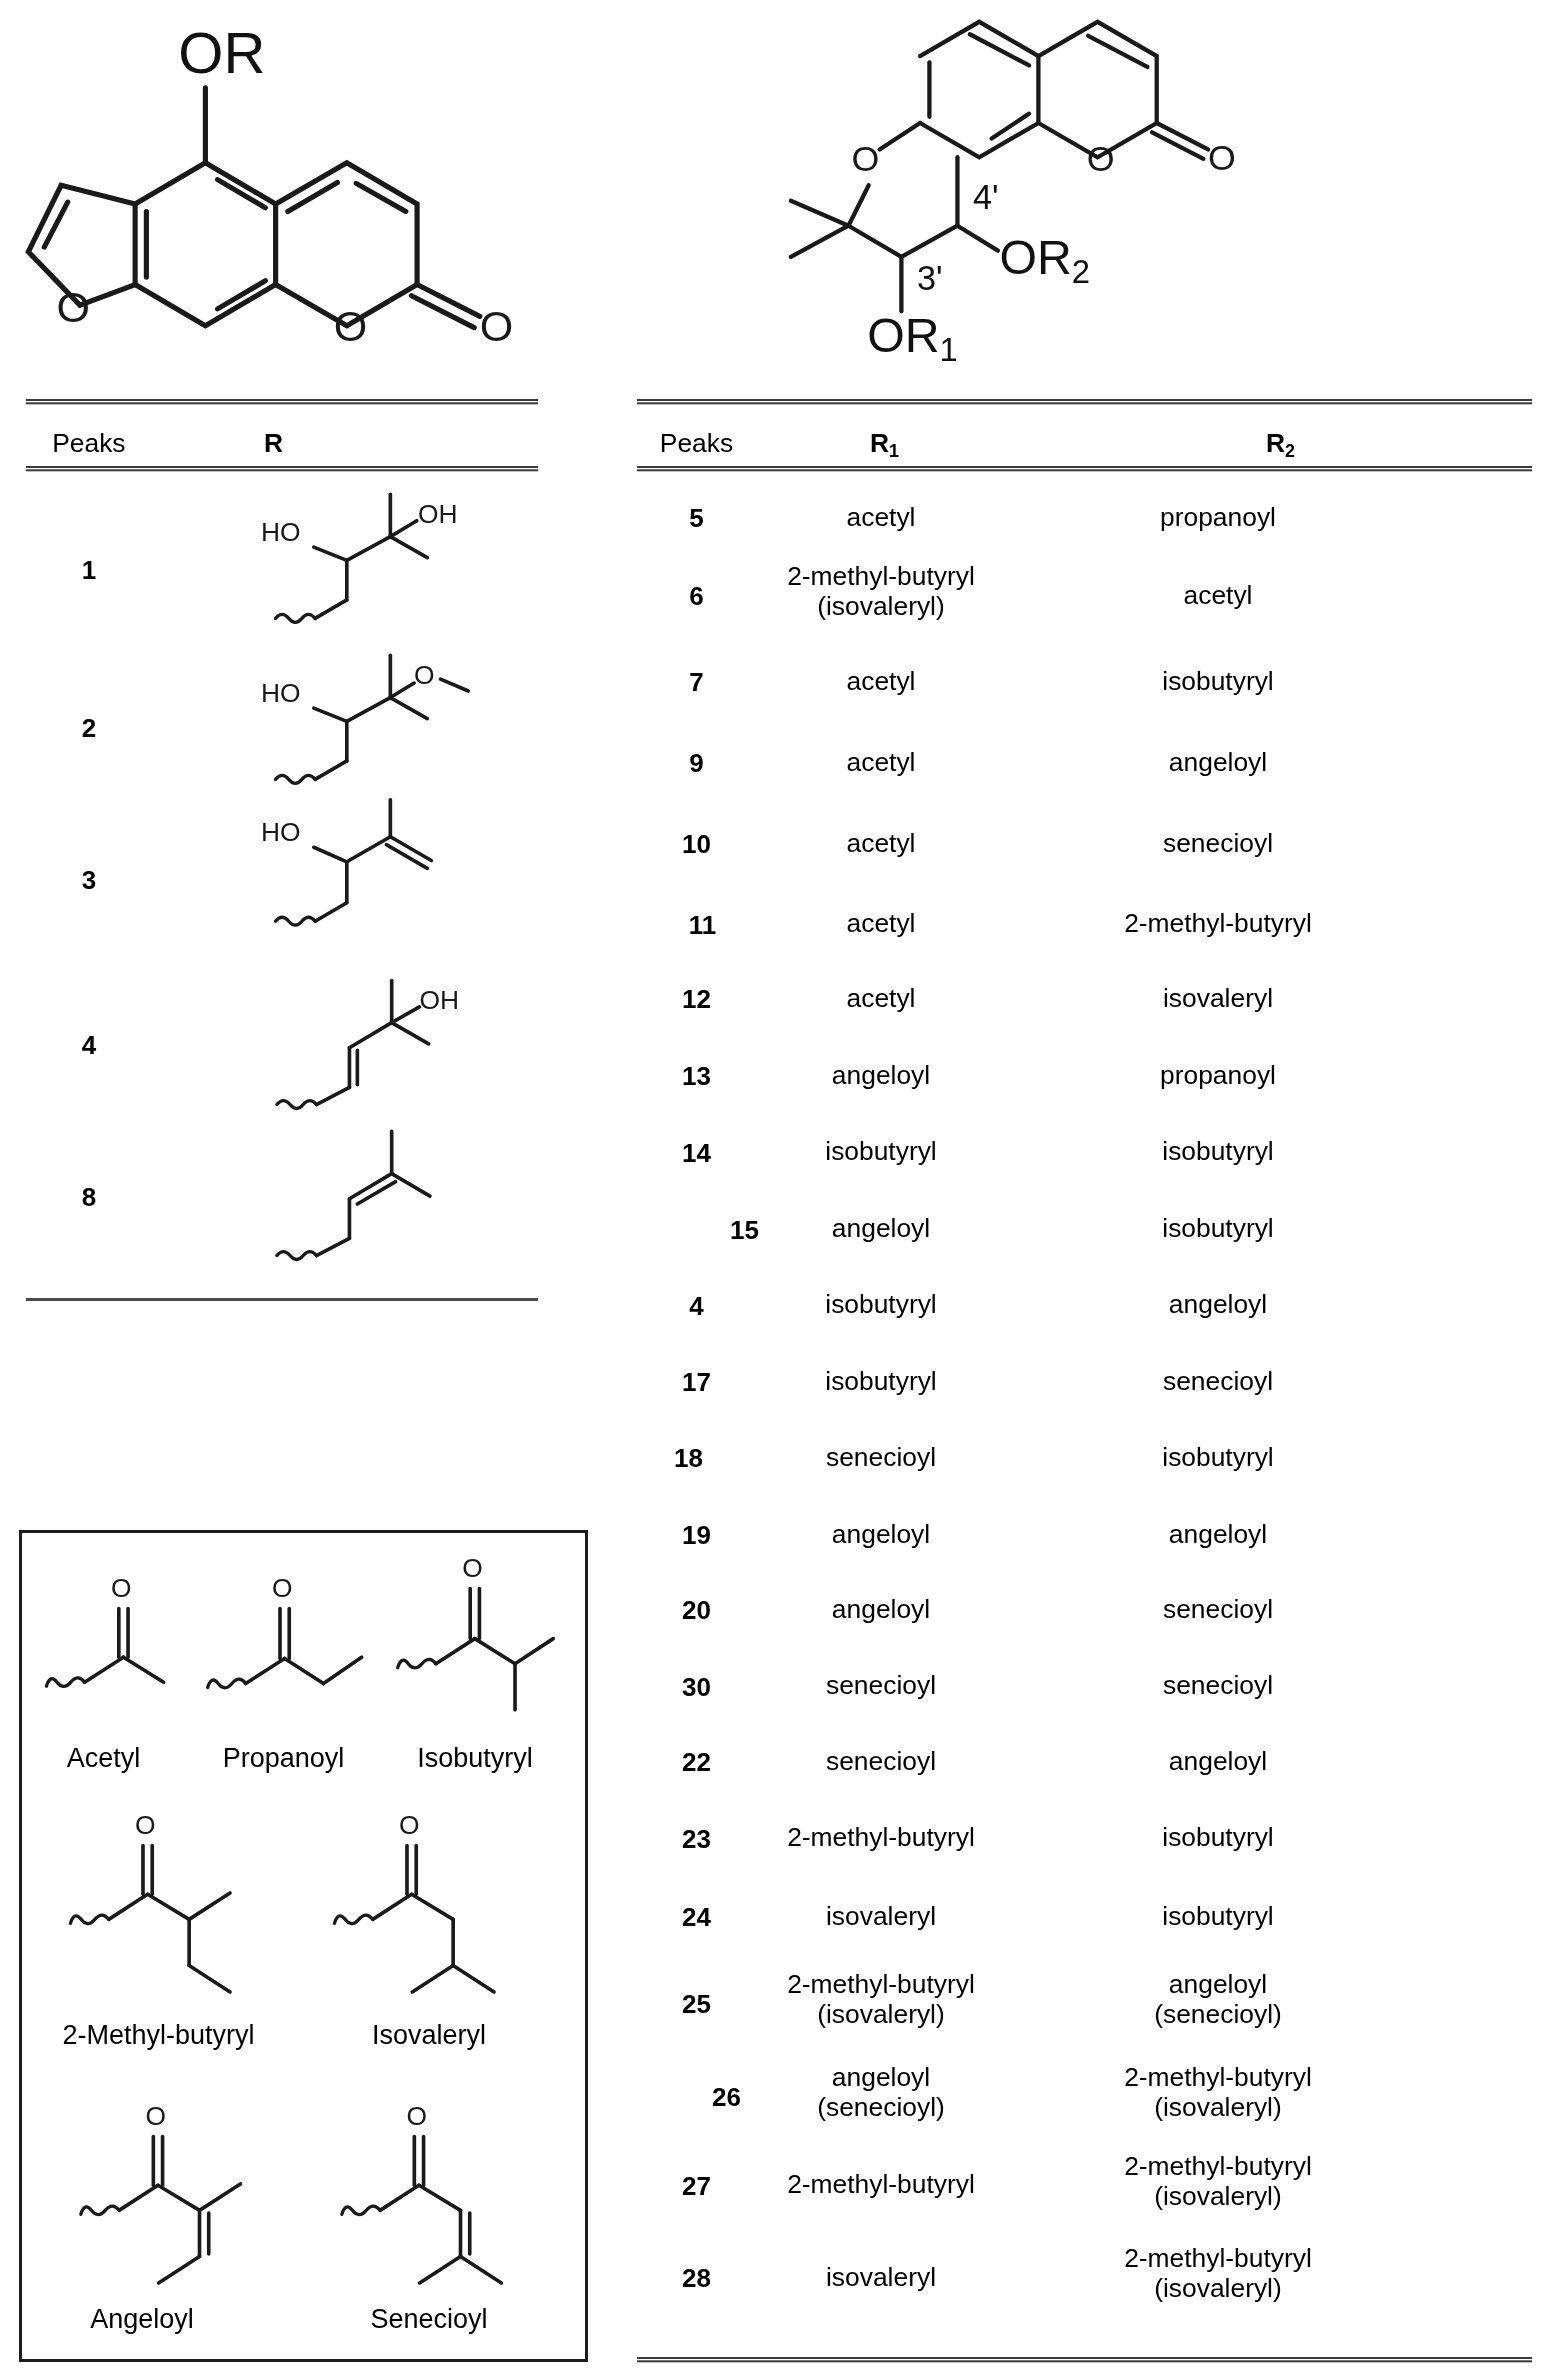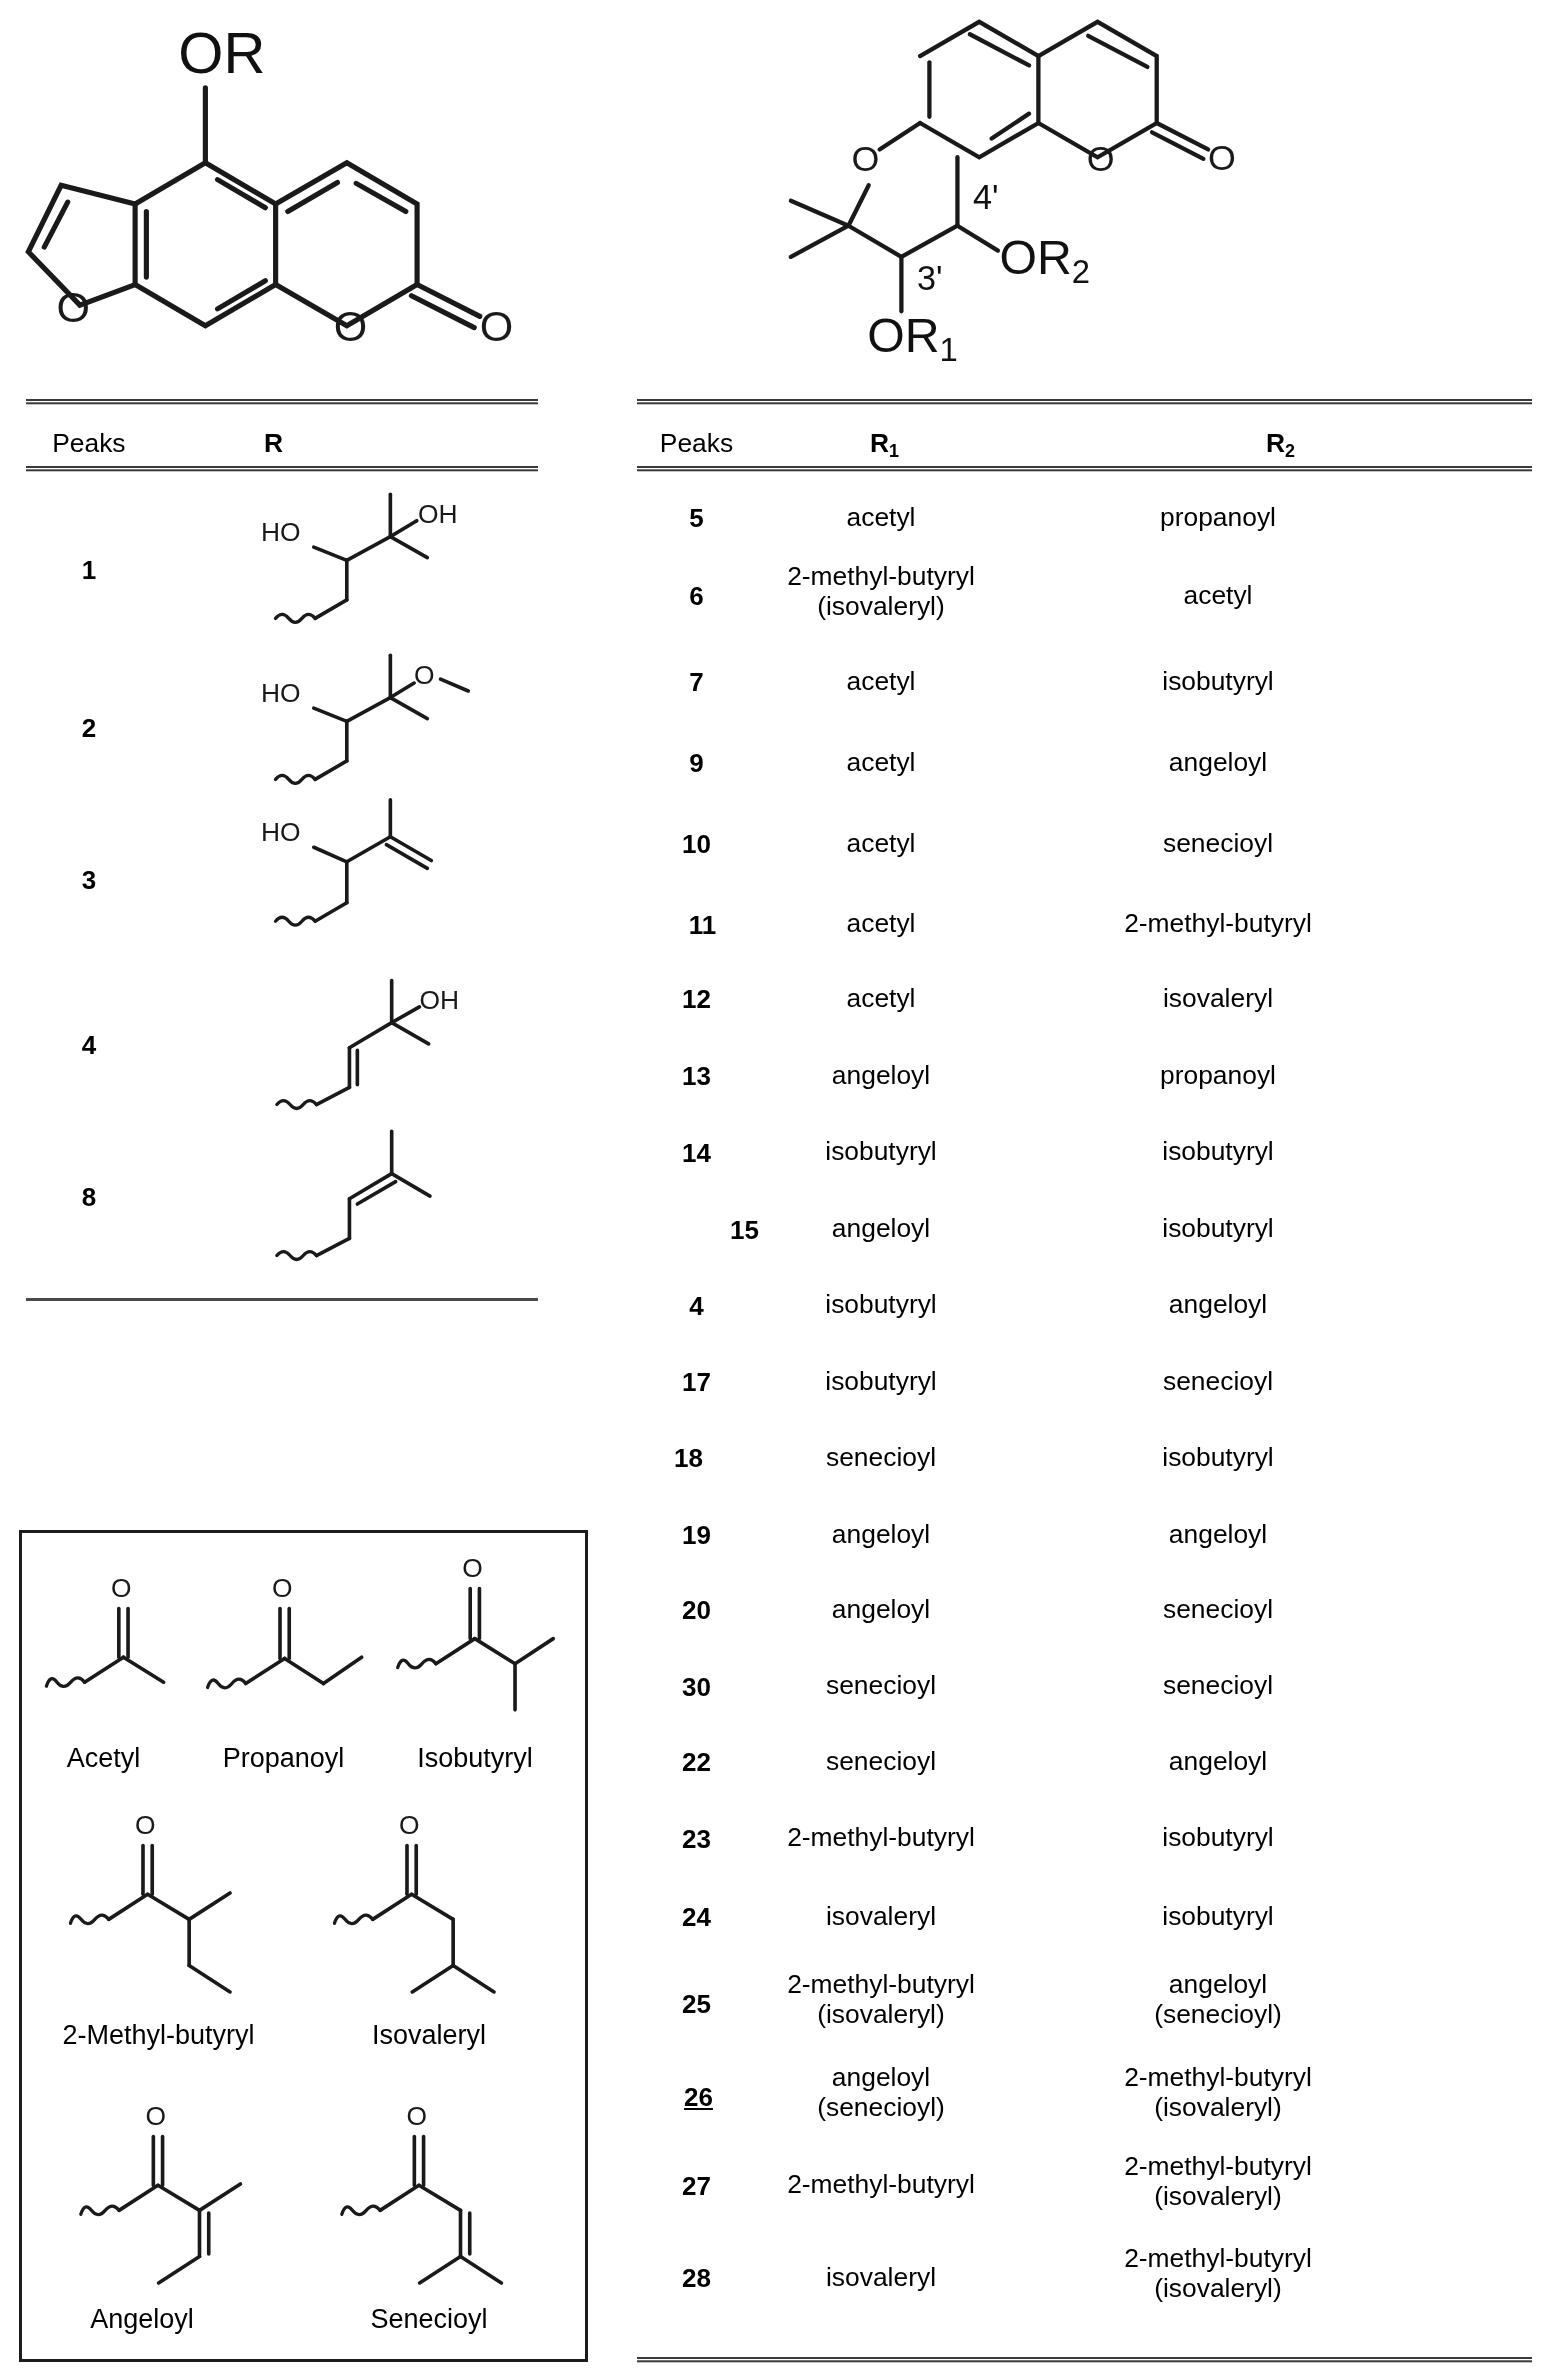--- a/index.html
+++ b/index.html
@@ -466,21 +466,21 @@
       </div>
       <div class="peaknum" data-name="peak-number" style="left: 634px; width: 125px; top: 1989px;">25</div>
       <div class="cellv" data-name="r1-value" style="left: 726px; width: 310px; top: 1969px;">
         <div data-name="r1-value-primary">2-methyl-butyryl</div>
         <div data-name="r1-value-alternate">(isovaleryl)</div>
       </div>
       <div class="cellv" data-name="r2-value" style="left: 1063px; width: 310px; top: 1969px;">
         <div data-name="r2-value-primary">angeloyl</div>
         <div data-name="r2-value-alternate">(senecioyl)</div>
       </div>
-      <div class="peaknum" data-name="peak-number" style="left: 636px; width: 125px; top: 2082px; text-decoration: underline;">26</div>
+      <div class="peaknum" data-name="peak-number" style="left: 664px; width: 125px; top: 2082px;">26</div>
       <div class="cellv" data-name="r1-value" style="left: 726px; width: 310px; top: 2062px;">
         <div data-name="r1-value-primary">angeloyl</div>
         <div data-name="r1-value-alternate">(senecioyl)</div>
       </div>
       <div class="cellv" data-name="r2-value" style="left: 1063px; width: 310px; top: 2062px;">
         <div data-name="r2-value-primary">2-methyl-butyryl</div>
         <div data-name="r2-value-alternate">(isovaleryl)</div>
       </div>
       <div class="peaknum" data-name="peak-number" style="left: 634px; width: 125px; top: 2171px;">27</div>
       <div class="cellv" data-name="r1-value" style="left: 726px; width: 310px; top: 2169px;">

